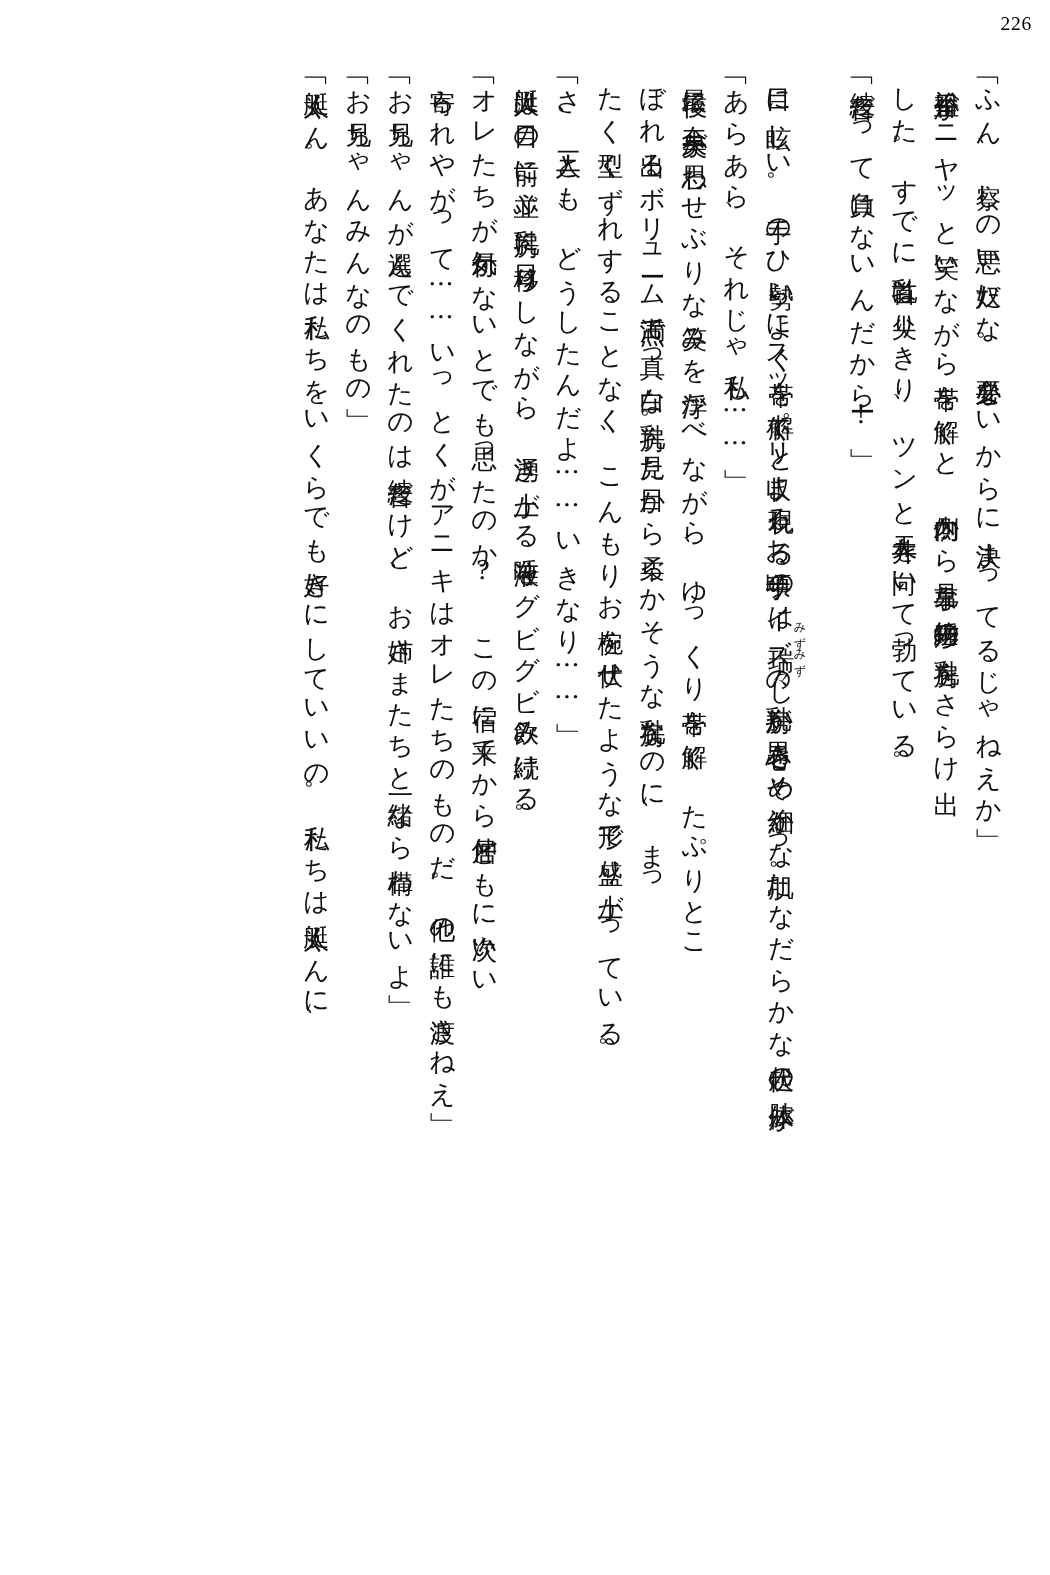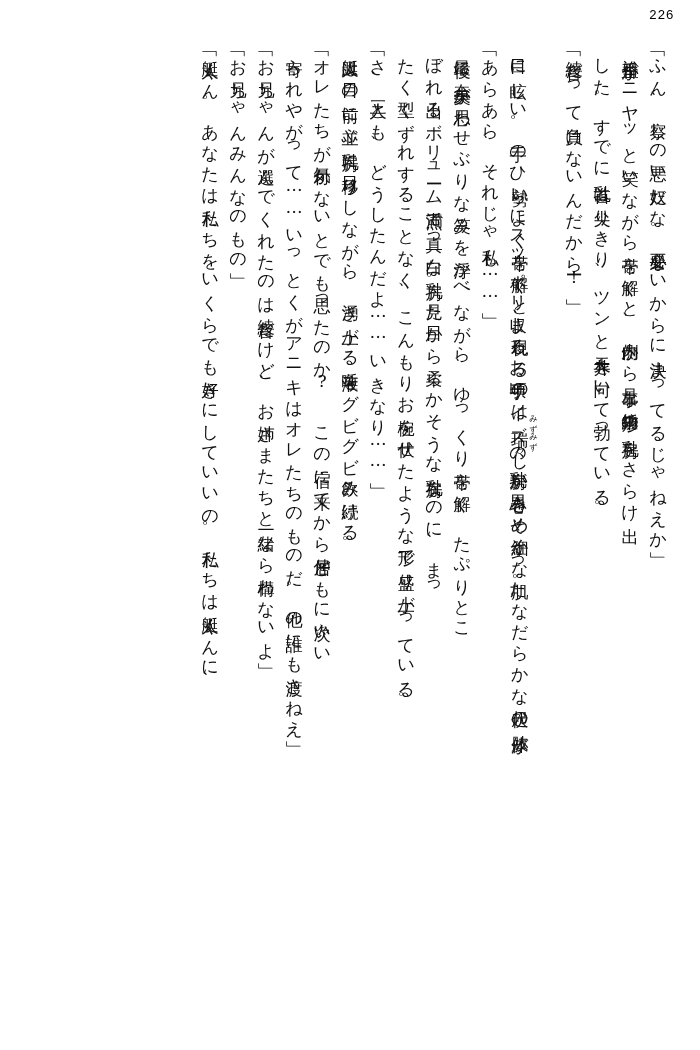--- a/index.html
+++ b/index.html
@@ -19,24 +19,24 @@
   .page {
     position: relative;
     width: 700px;
     height: 1050px;
     box-sizing: border-box;
   }
 
   .page-number {
     position: absolute;
     top: 8px;
-    right: 26px;
+    right: 12px;
     font-size: 13px;
     letter-spacing: 0.5px;
-    font-family: Liberation Mono, monospace;
+    font-family: Liberation Serif, serif;
     color: #000;
   }
 
   .text-frame {
     position: absolute;
     top: 46px;
     left: 36px;
     right: 34px;
     bottom: 26px;
     display: flex;

